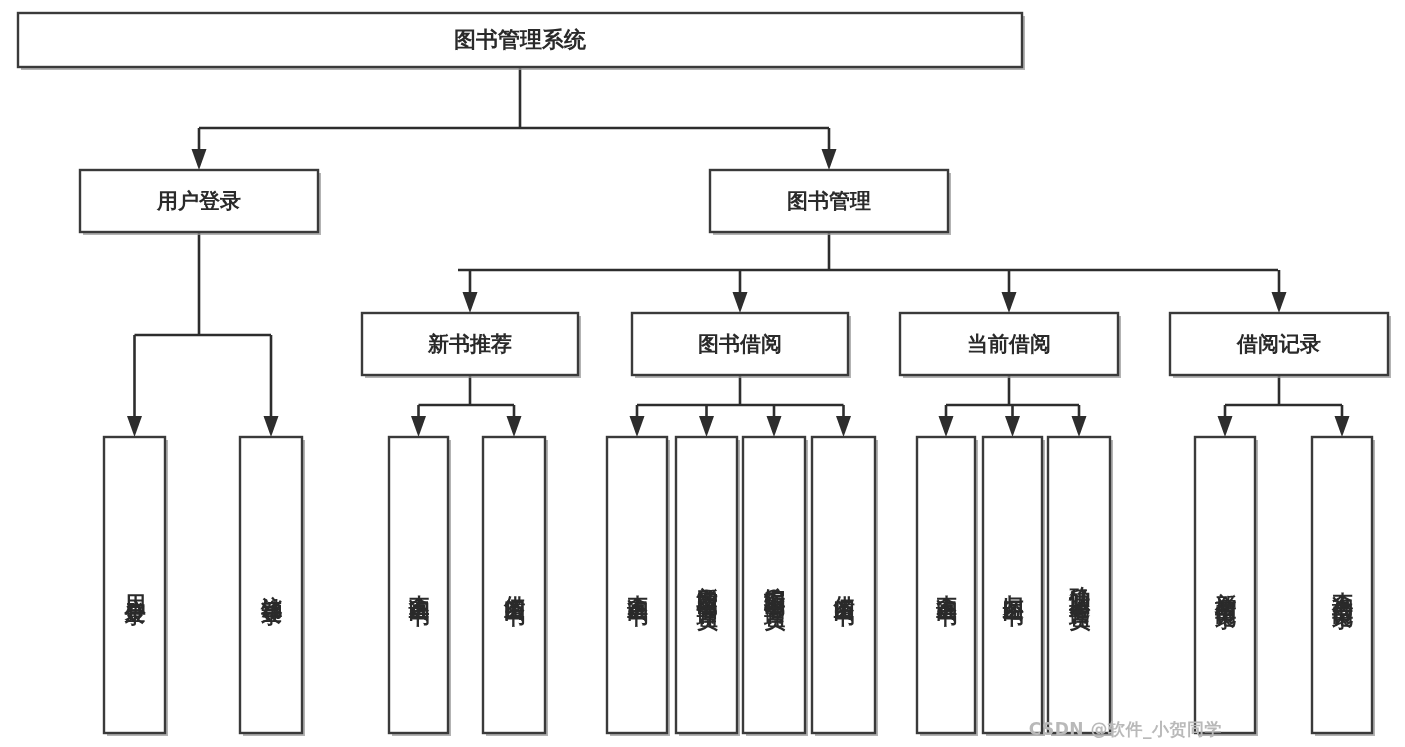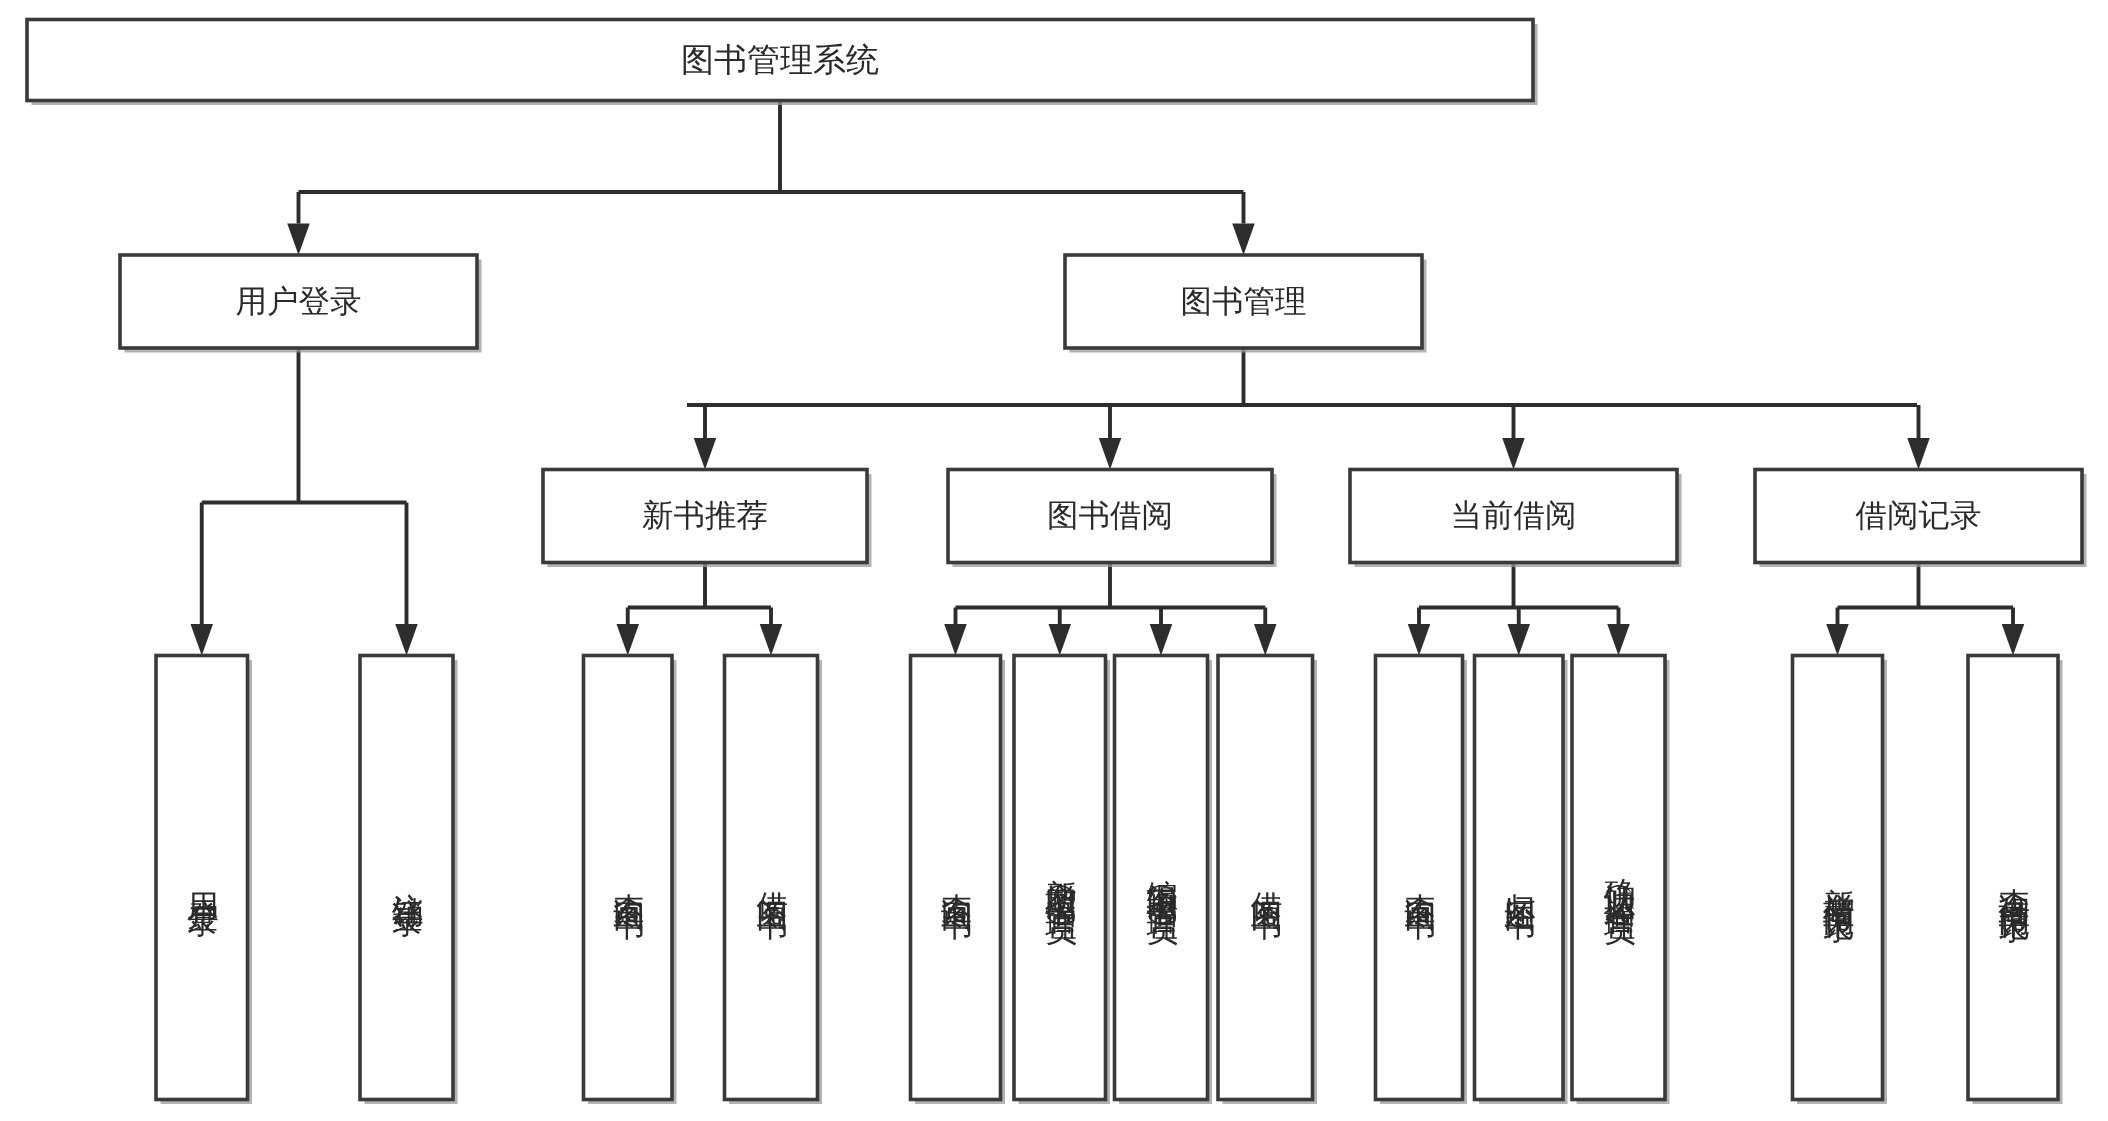--- a/index.html
+++ b/index.html
@@ -11,20 +11,21 @@
     width: 1405px;
     height: 747px;
     font-family: "DejaVu Sans", "Liberation Sans", sans-serif;
     overflow: hidden;
     position: relative;
   }
   #diagram-root {
     position: relative;
     width: 1230px;
     height: 747px;
+    font-weight: bold;
   }
   svg#tree-svg {
     position: absolute;
     left: 0;
     top: 0;
     width: 1405px;
     height: 747px;
     display: block;
   }
   .node-box {
@@ -273,13 +274,14 @@
       <div class="leaf-label-wrap" style="left: 1048px; top: 437px; width: 62px; height: 296px;">
         <span class="leaf-label">确认归还（管理员）</span>
       </div>
       <div class="leaf-label-wrap" style="left: 1195px; top: 437px; width: 60px; height: 296px;">
         <span class="leaf-label">新增借阅记录</span>
       </div>
       <div class="leaf-label-wrap" style="left: 1312px; top: 437px; width: 60px; height: 296px;">
         <span class="leaf-label">查询借阅记录</span>
       </div>
     </div>
+  <div id="watermark">CSDN @软件_小贺同学</div>
 </div>
 
 </body></html>

